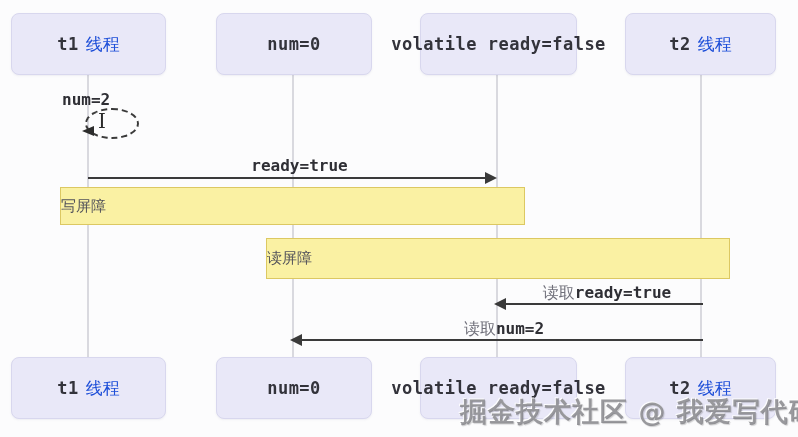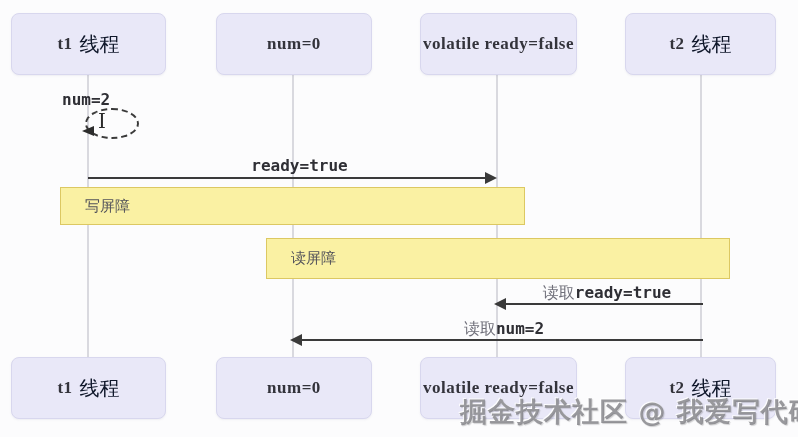--- a/index.html
+++ b/index.html
@@ -10,38 +10,38 @@
   html,body{margin:0;padding:0;}
   body{background:#fff;font-family:"DejaVu Sans Mono","Liberation Mono",monospace;}
   .stage{position:relative;width:798px;height:437px;background:var(--background);overflow:hidden;}
 
   .lifeline{position:absolute;top:73px;height:285px;width:2px;background:var(--lifeline);}
 
   .actor{position:absolute;height:60px;background:var(--actor-fill);
     border:1px solid var(--actor-border);border-radius:8px;
     display:flex;align-items:center;justify-content:center;white-space:nowrap;
     box-shadow:0 1px 2px rgba(120,120,160,0.10);}
-  .actor .code{font-size:17px;font-weight:700;color:#33333b;letter-spacing:0.5px;font-family:Liberation Serif, serif;}
-  .actor .cn{font-size:20px;color:#0f172a;margin-left:7px;font-family:"DejaVu Sans","Liberation Sans",sans-serif;}
+  .actor .code{font-size:17px;font-weight:700;color:#33333b;letter-spacing:0.5px;}
+  .actor .cn{font-size:17px;color:#1d4ed8;margin-left:7px;font-family:"DejaVu Sans","Liberation Sans",sans-serif;}
   .actor .cn:empty{margin-left:0;}
 
   .msg-line{position:absolute;height:2px;background:var(--arrow);}
   .head-right{position:absolute;width:0;height:0;border-top:6px solid transparent;
     border-bottom:6px solid transparent;border-left:12px solid var(--arrow);}
   .head-left{position:absolute;width:0;height:0;border-top:6px solid transparent;
     border-bottom:6px solid transparent;border-right:12px solid var(--arrow);}
   .msg-label{position:absolute;text-align:center;font-size:16px;font-weight:700;
     color:var(--text-dark);white-space:nowrap;padding-left:7px;}
   .msg-label .cjk{font-family:"DejaVu Sans","Liberation Sans",sans-serif;
     font-weight:400;color:#6f6f7a;font-size:16px;}
 
   .barrier{position:absolute;background:var(--barrier-fill);
     border:1px solid var(--barrier-border);display:flex;align-items:center;}
   .barrier .blabel{font-family:Liberation Mono, monospace;
-    font-size:15px;color:#52525a;padding-left:24px;}
+    font-size:15px;color:#52525a;padding-left:0;}
 
   .selfloop{position:absolute;left:85px;top:108px;width:50px;height:27px;
     border:2px dashed #3a3a3a;border-radius:50%;}
   .selfhead{position:absolute;left:82px;top:126px;width:0;height:0;
     border-top:5px solid transparent;border-bottom:5px solid transparent;
     border-right:12px solid #2c2c2c;}
   .selflabel{position:absolute;left:62px;top:90px;font-size:16px;font-weight:700;color:var(--text-dark);}
   .ibeam{position:absolute;left:98px;top:111px;font-family:"DejaVu Serif","Liberation Serif",serif;
     font-size:20px;color:#2b2b2b;line-height:1;}
 

